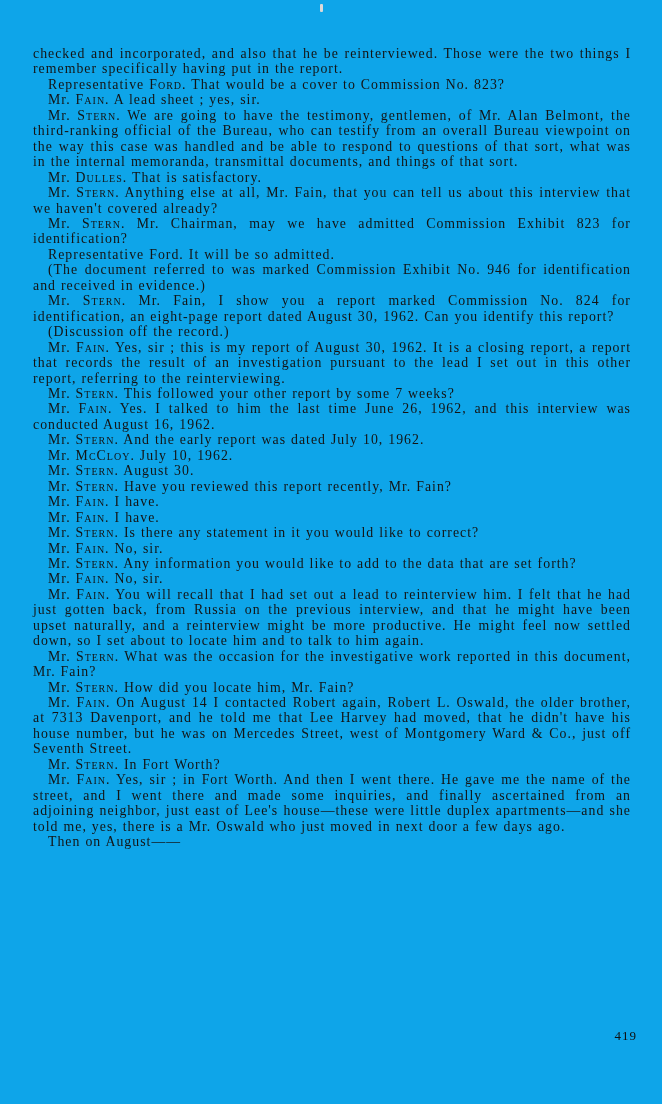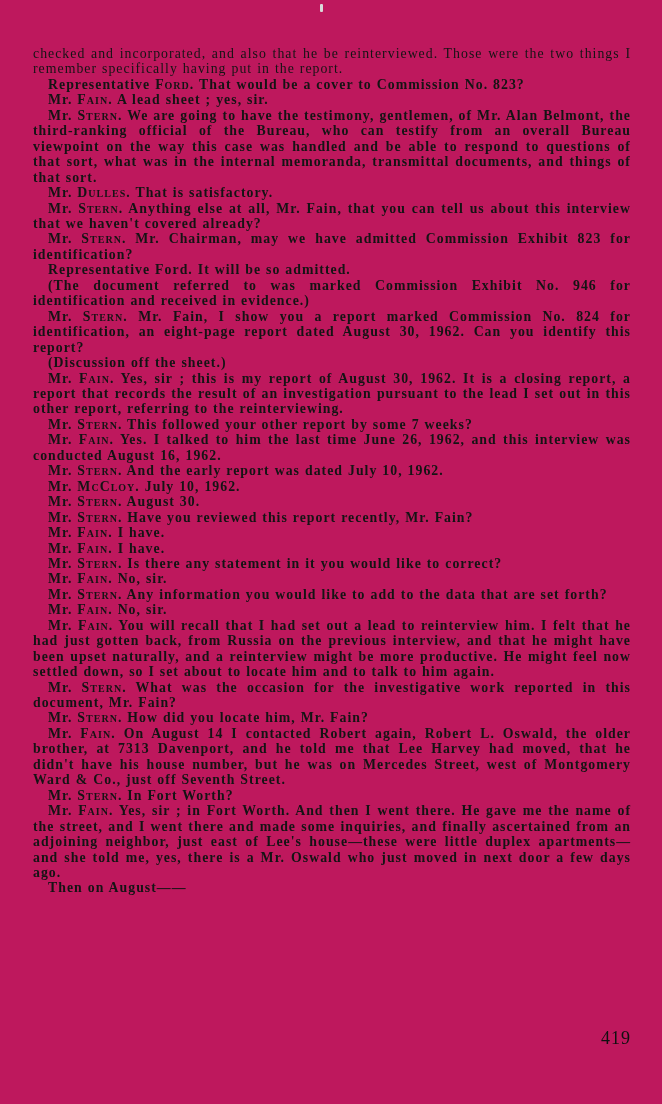--- a/index.html
+++ b/index.html
@@ -5,21 +5,21 @@
   html, body {
     margin: 0;
     padding: 0;
     background: #e9e9e7;
   }
   .page {
     position: relative;
     width: 662px;
     height: 1104px;
     margin: 0 auto;
-    background: #be185d;
+    background: #0ea5e9;
     overflow: hidden;
     font-family: "Liberation Serif", serif;
     color: #141414;
   }
   .scan-artifact {
     position: absolute;
     left: 320px;
     top: 4px;
     width: 3px;
     height: 8px;
@@ -36,30 +36,29 @@
     letter-spacing: 1.02px;
     word-spacing: 0.5px;
     text-align: justify;
   }
   .text-block p {
     margin: 0;
     padding: 0;
   }
   .text-block p.indent {
     text-indent: 15px;
-    font-weight: bold;
   }
   .sc {
     font-variant: small-caps;
   }
   .page-number {
     position: absolute;
-    right: 31px;
+    right: 25px;
     top: 1028px;
-    font-size: 18px;
+    font-size: 13px;
     letter-spacing: 1px;
     color: #101010;
     font-family: Liberation Serif, serif;
   }
 </style>
 </head>
 <body>
 
 <div class="page">
   <div class="scan-artifact"></div>
@@ -67,21 +66,21 @@
       <p class="">checked and incorporated, and also that he be reinterviewed.  Those were the two things I remember specifically having put in the report.</p>
       <p class="indent"><span>Representative </span><span class="sc">Ford.</span> That would be a cover to Commission No. 823?</p>
       <p class="indent"><span>Mr. </span><span class="sc">Fain.</span> A lead sheet ; yes, sir.</p>
       <p class="indent"><span>Mr. </span><span class="sc">Stern.</span> We are going to have the testimony, gentlemen, of Mr. Alan Belmont, the third-ranking official of the Bureau, who can testify from an overall Bureau viewpoint on the way this case was handled and be able to respond to questions of that sort, what was in the internal memoranda, transmittal documents, and things of that sort.</p>
       <p class="indent"><span>Mr. </span><span class="sc">Dulles.</span> That is satisfactory.</p>
       <p class="indent"><span>Mr. </span><span class="sc">Stern.</span> Anything else at all, Mr. Fain, that you can tell us about this interview that we haven't covered already?</p>
       <p class="indent"><span>Mr. </span><span class="sc">Stern.</span> Mr. Chairman, may we have admitted Commission Exhibit 823 for identification?</p>
       <p class="indent">Representative Ford.  It will be so admitted.</p>
       <p class="indent">(The document referred to was marked Commission Exhibit No. 946 for identification and received in evidence.)</p>
       <p class="indent"><span>Mr. </span><span class="sc">Stern.</span> Mr. Fain, I show you a report marked Commission No. 824 for identification, an eight-page report dated August 30, 1962.  Can you identify this report?</p>
-      <p class="indent">(Discussion off the sheet.)</p>
+      <p class="indent">(Discussion off the record.)</p>
       <p class="indent"><span>Mr. </span><span class="sc">Fain.</span> Yes, sir ; this is my report of August 30, 1962.  It is a closing report, a report that records the result of an investigation pursuant to the lead I set out in this other report, referring to the reinterviewing.</p>
       <p class="indent"><span>Mr. </span><span class="sc">Stern.</span> This followed your other report by some 7 weeks?</p>
       <p class="indent"><span>Mr. </span><span class="sc">Fain.</span> Yes.  I talked to him the last time June 26, 1962, and this interview was conducted August 16, 1962.</p>
       <p class="indent"><span>Mr. </span><span class="sc">Stern.</span> And the early report was dated July 10, 1962.</p>
       <p class="indent"><span>Mr. </span><span class="sc">McCloy.</span> July 10, 1962.</p>
       <p class="indent"><span>Mr. </span><span class="sc">Stern.</span> August 30.</p>
       <p class="indent"><span>Mr. </span><span class="sc">Stern.</span> Have you reviewed this report recently, Mr. Fain?</p>
       <p class="indent"><span>Mr. </span><span class="sc">Fain.</span> I have.</p>
       <p class="indent"><span>Mr. </span><span class="sc">Fain.</span> I have.</p>
       <p class="indent"><span>Mr. </span><span class="sc">Stern.</span> Is there any statement in it you would like to correct?</p>

